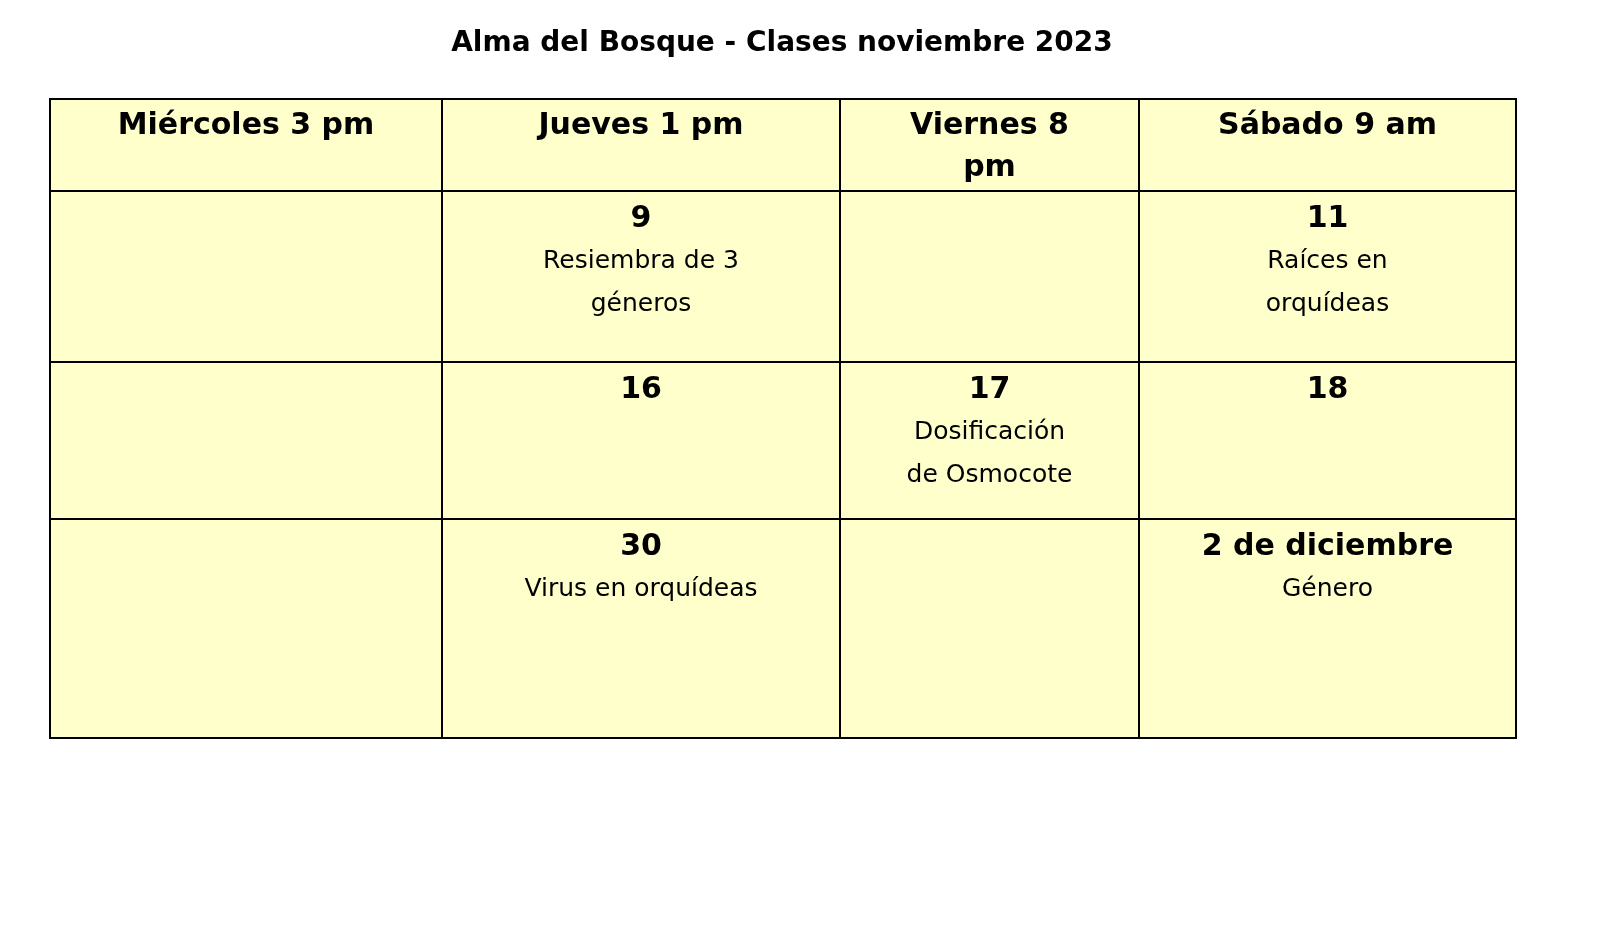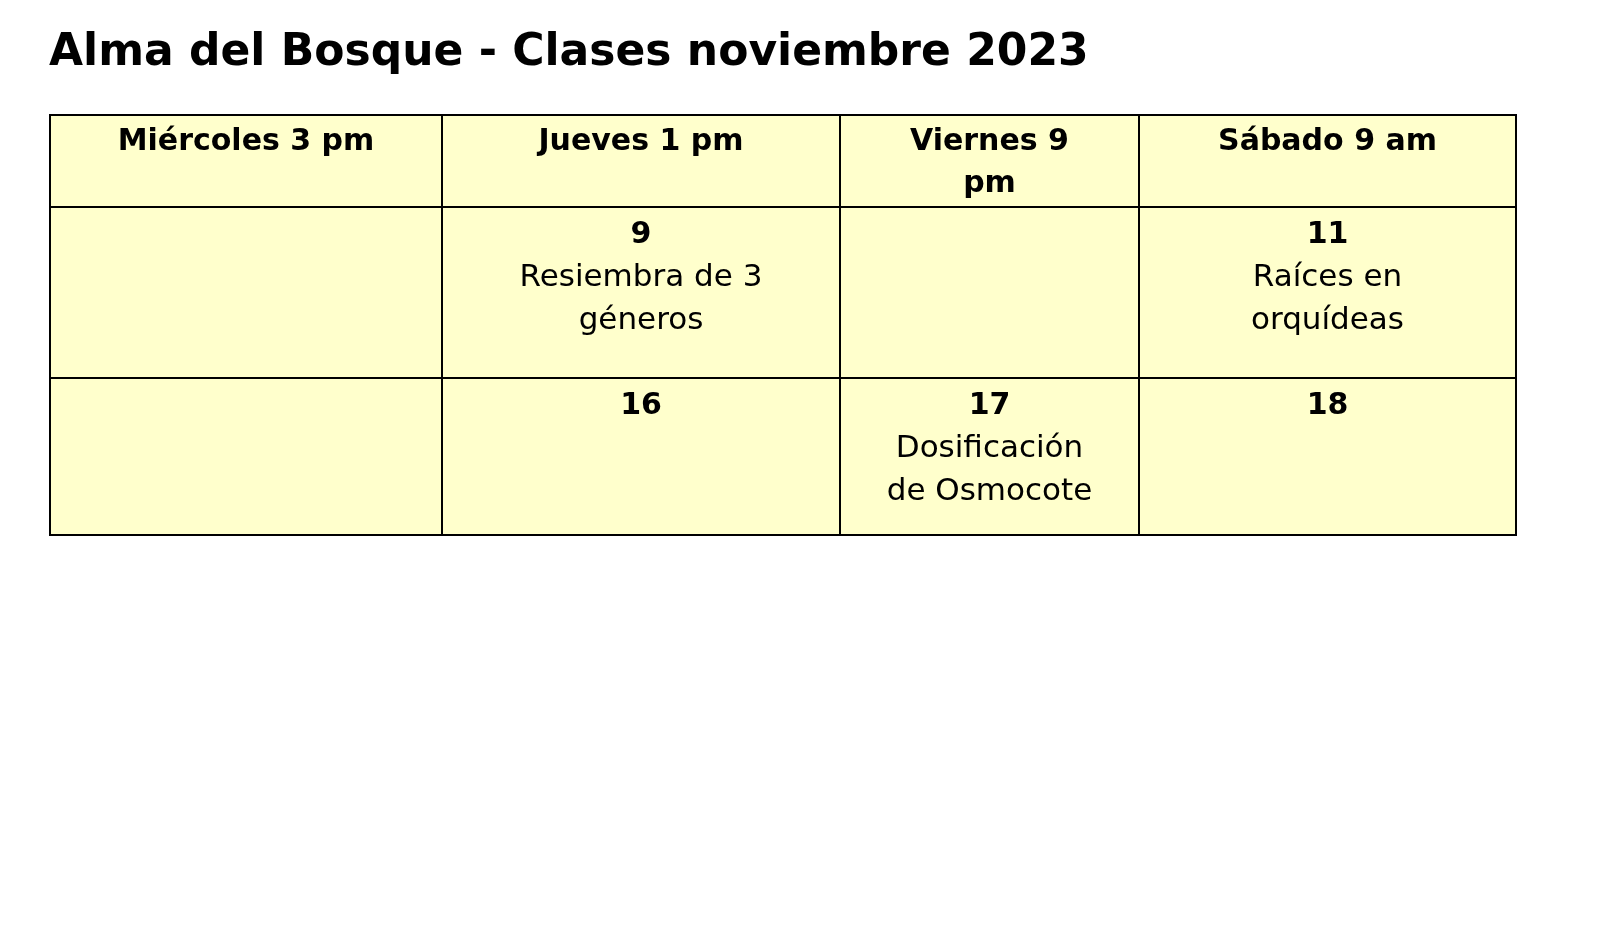--- a/index.html
+++ b/index.html
@@ -12,22 +12,22 @@
   html,body{
     width:1600px;height:938px;
     background:var(--page-bg);
     font-family:"DejaVu Sans", sans-serif;
     color:var(--text-c);
     overflow:hidden;
   }
   .page-title{
     margin:28px 0 0 49px;
     width:1466px;
-    text-align:left;
-    font-size:44px;
+    text-align:center;
+    font-size:28px;
     font-weight:bold;
     line-height:1.0;
     letter-spacing:0px;
   }
   table.schedule{
     margin:42px 0 0 49px;
     width:1466px;
     border-collapse:collapse;
     table-layout:fixed;
     border-radius:27px;
@@ -53,21 +53,21 @@
   tbody tr:nth-child(1){height:171px;}
   tbody tr:nth-child(2){height:157px;}
   tbody tr:nth-child(3){height:219px;}
   tbody tr:nth-child(4){height:133px;}
   td .day{
     font-size:30px;
     font-weight:bold;
     line-height:43px;
   }
   td .desc{
-    font-size:31px;
+    font-size:25px;
     font-weight:normal;
     line-height:43px;
   }
 </style>
 </head>
 <body>
 
 <div class="page-title">Alma del Bosque - Clases noviembre 2023</div>
 
 <table class="schedule">
@@ -79,21 +79,21 @@
   </colgroup>
   <thead>
     <tr>
         <th>
           <div>Miércoles 3 pm</div>
         </th>
         <th>
           <div>Jueves 1 pm</div>
         </th>
         <th>
-          <div>Viernes 9</div>
+          <div>Viernes 8</div>
           <div>pm</div>
         </th>
         <th>
           <div>Sábado 9 am</div>
         </th>
       </tr>
   </thead>
   <tbody>
       <tr>
         <td></td>
@@ -116,14 +116,26 @@
         </td>
         <td>
           <div class="day">17</div>
           <div class="desc">Dosificación</div>
           <div class="desc">de Osmocote</div>
         </td>
         <td>
           <div class="day">18</div>
         </td>
       </tr>
+      <tr>
+        <td></td>
+        <td>
+          <div class="day">30</div>
+          <div class="desc">Virus en orquídeas</div>
+        </td>
+        <td></td>
+        <td>
+          <div class="day">2 de diciembre</div>
+          <div class="desc">Género</div>
+        </td>
+      </tr>
     </tbody>
 </table>
 
 </body></html>

